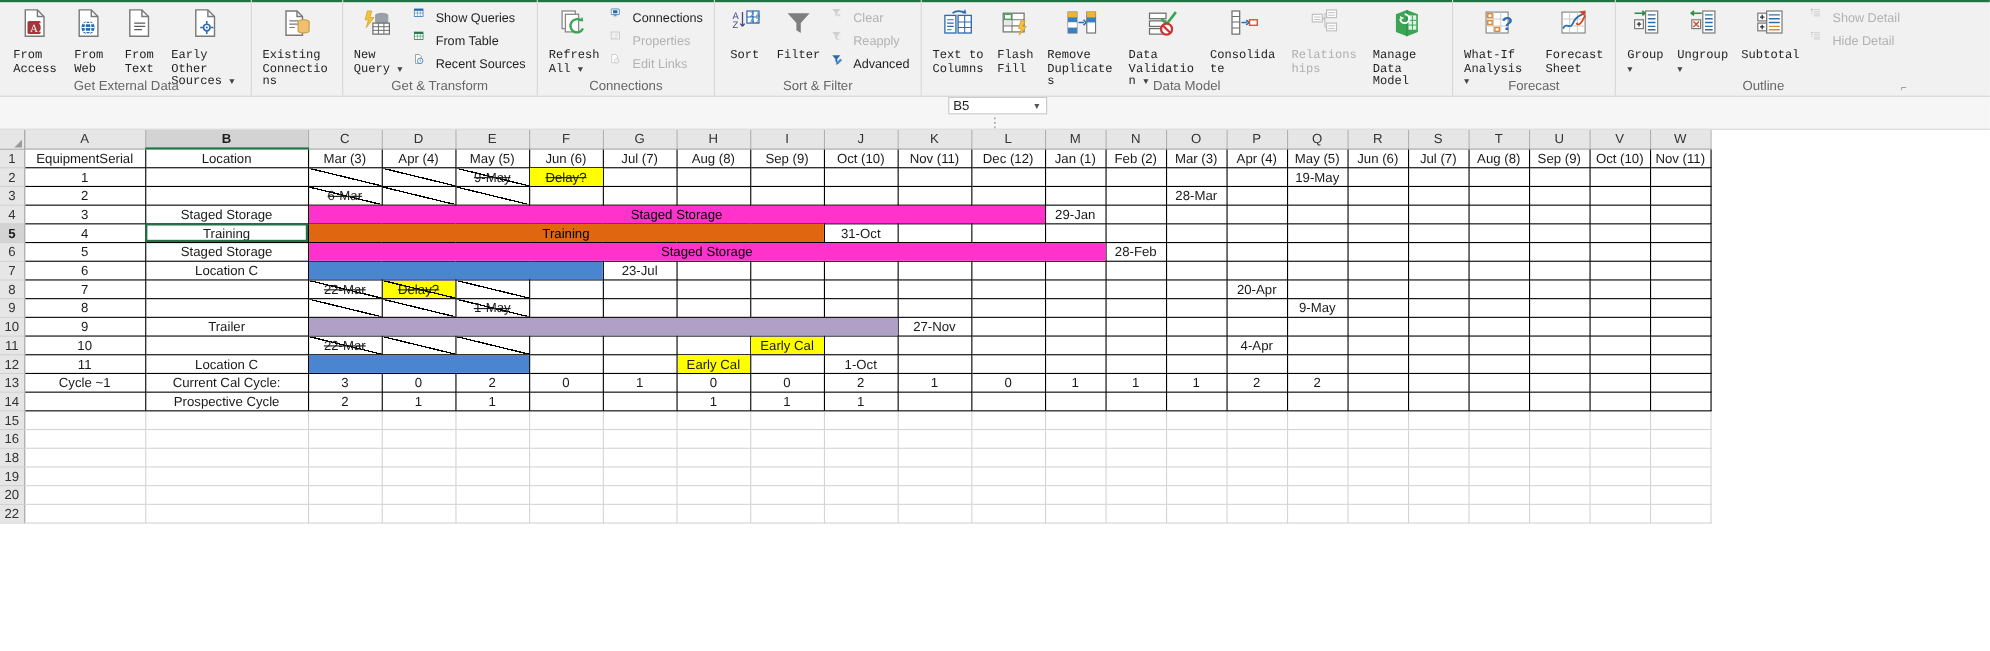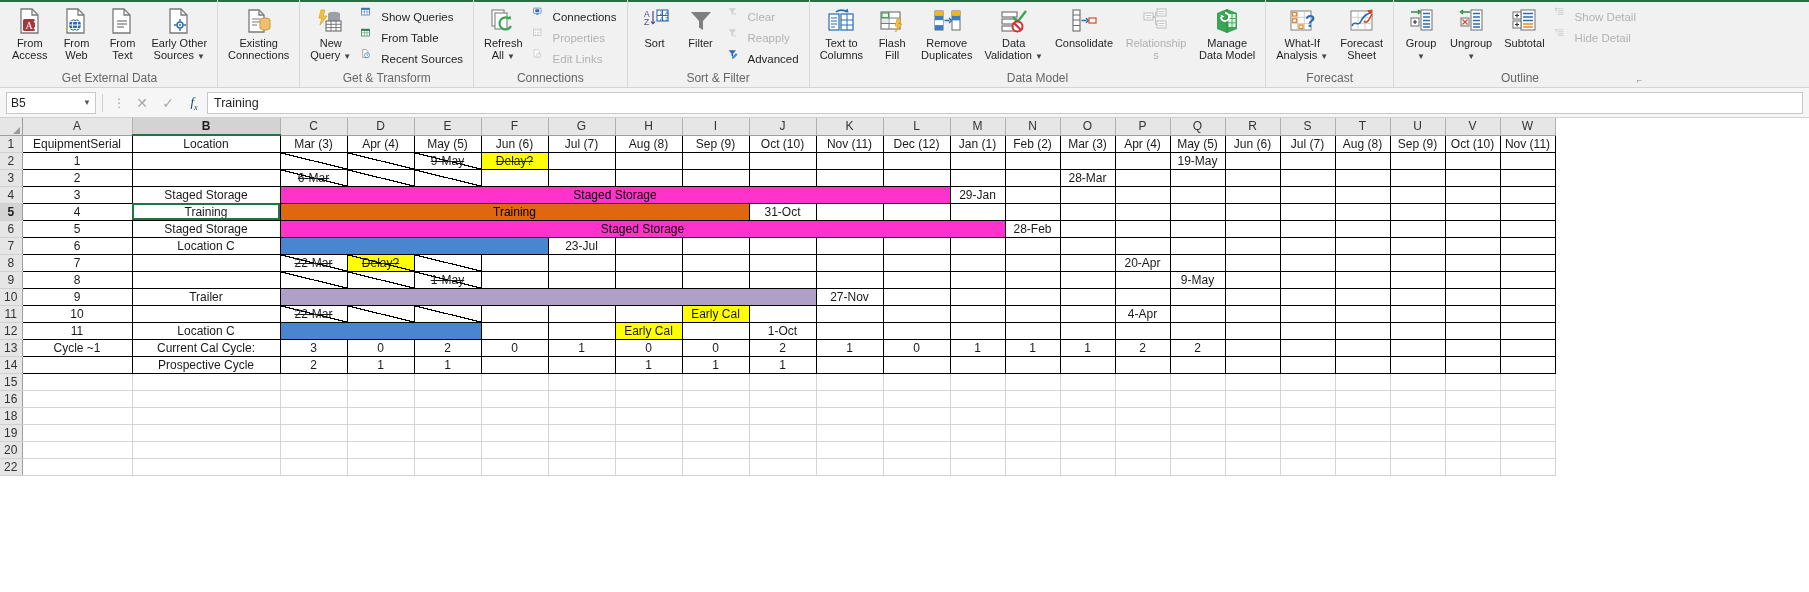--- a/index.html
+++ b/index.html
@@ -47,22 +47,22 @@
 
   .bigbtn {
     width:auto; min-width:44px;
     display:flex; flex-direction:column; align-items:center;
     padding:2px 4px 0 4px;
     cursor:pointer;
     border:1px solid transparent;
     border-radius:2px;
   }
   .bigbtn .lbl {
-    font-size:11px; line-height:11.5px; text-align:center; margin-top:2px;
-    max-width:62px; word-wrap:break-word;
+    font-size:11px; line-height:11.5px; text-align:left; margin-top:10px;
+    max-width:62px; word-wrap:break-word;font-family:Liberation Mono, monospace;
   }
   .bigbtn.disabled .lbl { color:#b0b0b0; }
   .ico { height:30px; display:flex; align-items:center; justify-content:center; }
 
   .smallcol { display:flex; flex-direction:column; justify-content:flex-start; padding-top:2px; gap:1px; }
   .smallbtn {
     display:flex; align-items:flex-end; gap:4px;
     padding:1px 4px 1px 2px;
     font-size:11.5px;
     cursor:pointer;
@@ -75,20 +75,21 @@
 
   .caret { font-size:8px; line-height:8px; color:#444; }
   .dlg { position:absolute; right:4px; bottom:2px; font-size:9px; color:#888; cursor:pointer;}
 
   
   #fbar {
     height:30px; display:flex; align-items:center;
     background:#f6f6f6;
     border-bottom:1px solid #d0d0d0;
     padding:0 2px;
+    flex-direction:column;
   }
   #namebox {
     width:90px; height:22px; margin-left:4px;
     background:#fff; border:1px solid #c8c8c8;
     display:flex; align-items:center; justify-content:space-between;
     padding:0 4px; font-size:12px;
   }
   #namebox .nb-caret{ font-size:8px; color:#555; }
   .fb-sep { width:1px; height:18px; background:#cfcfcf; margin:0 6px; }
   .fb-dots { color:#999; font-size:12px; letter-spacing:0; margin:0 4px; }

